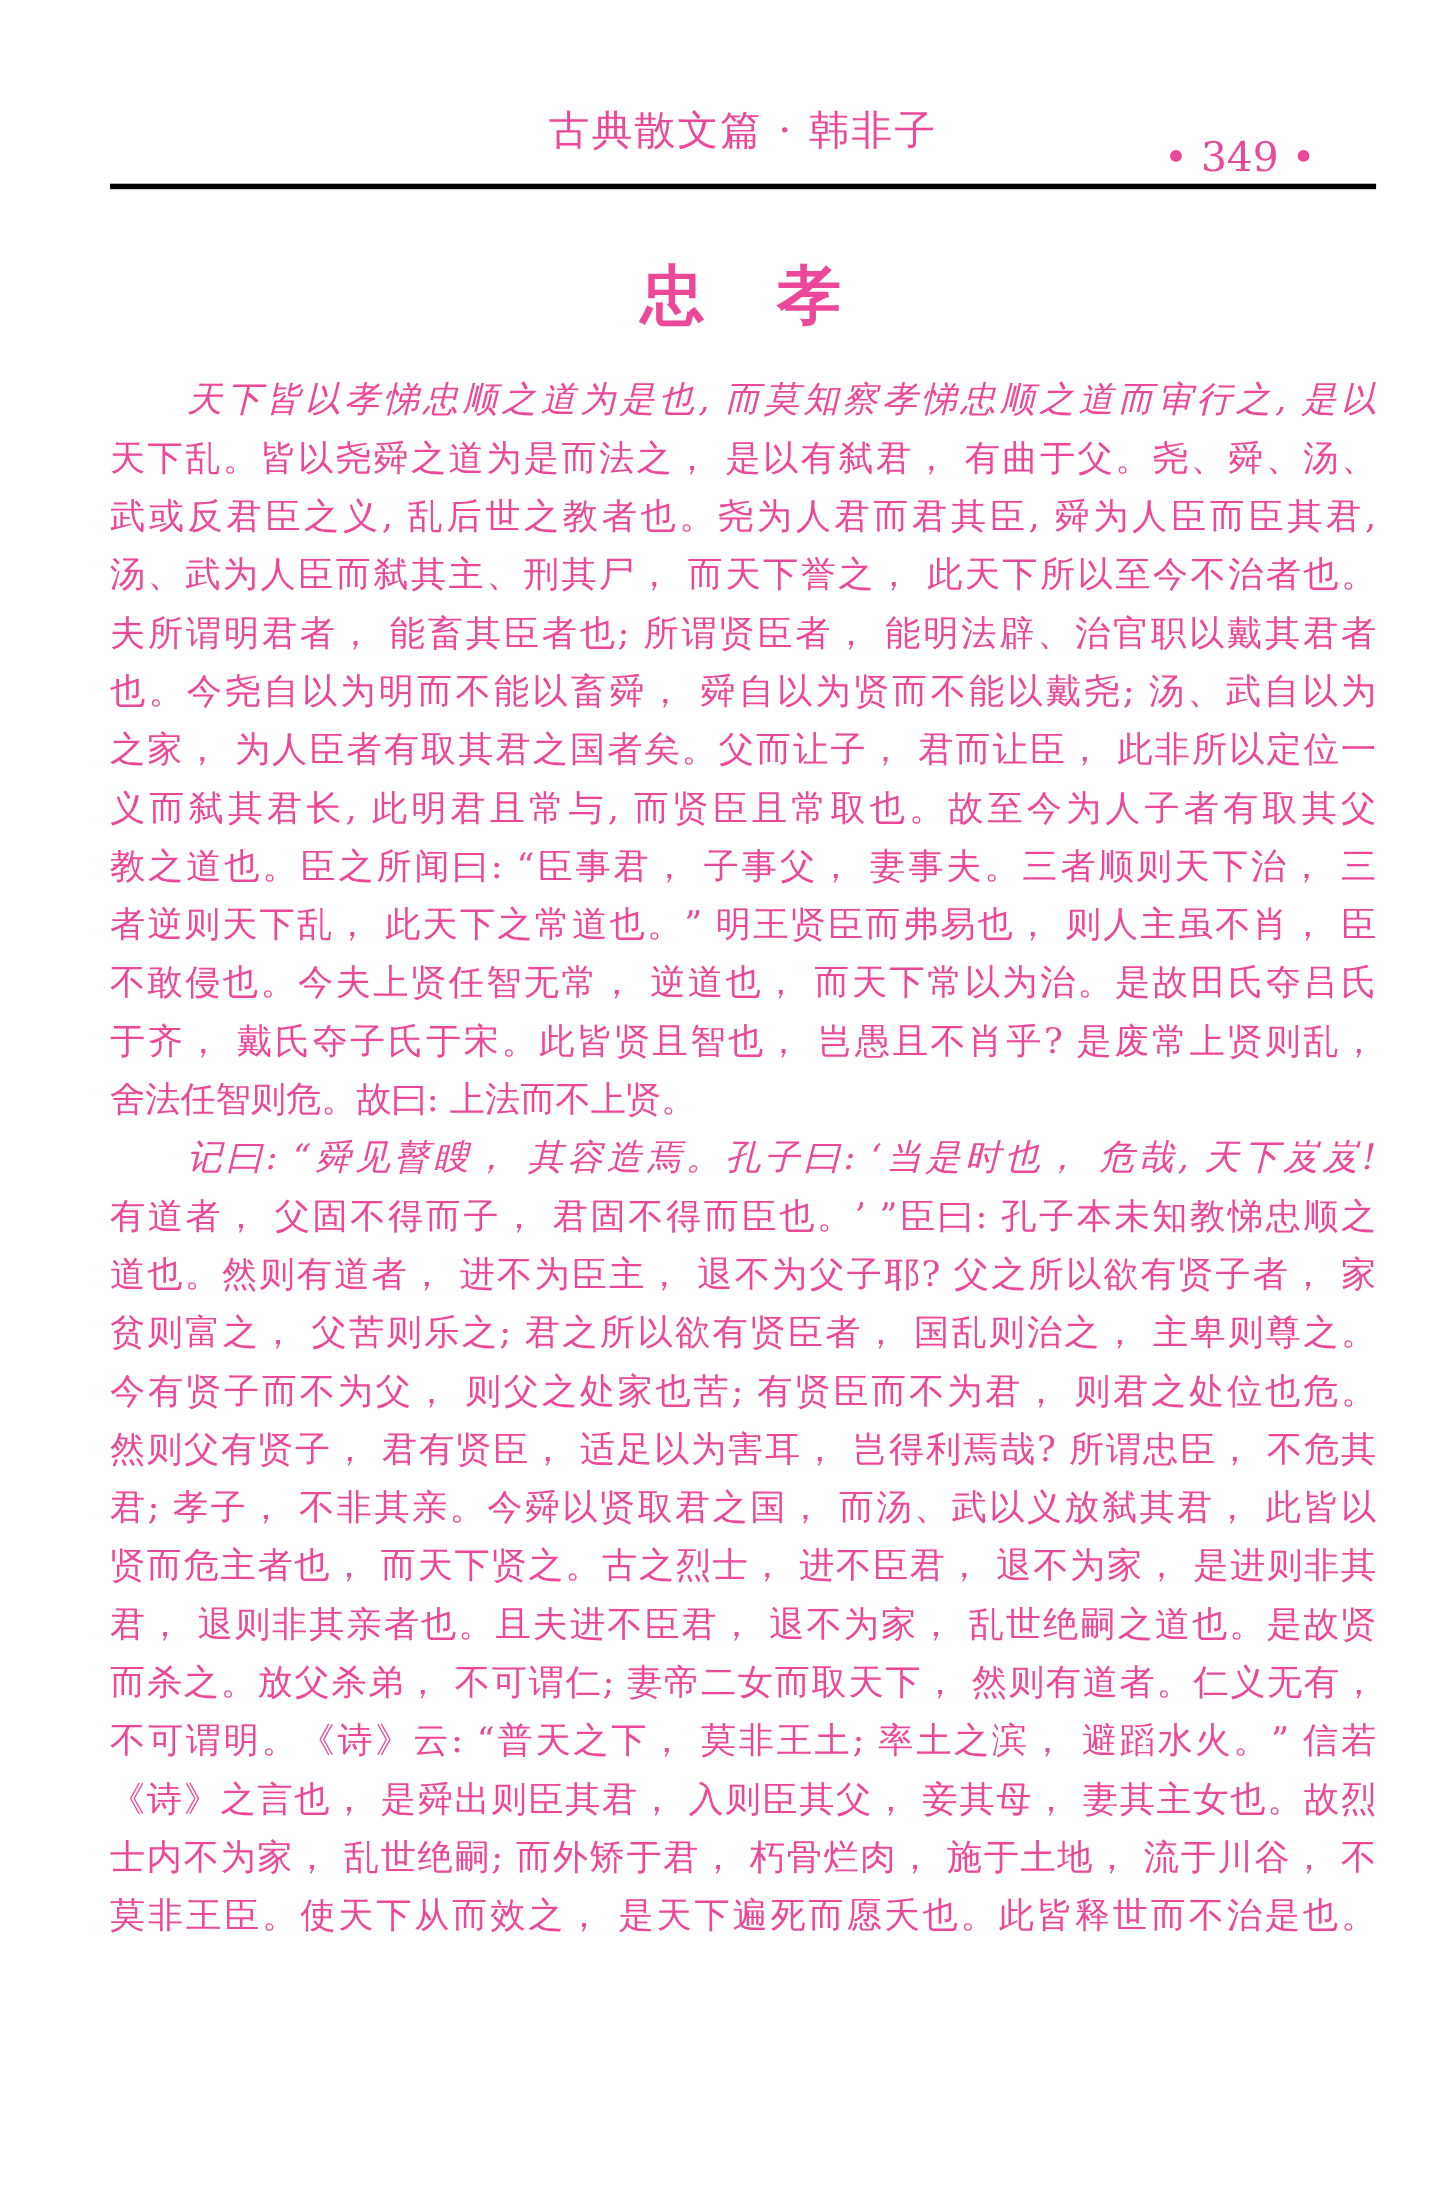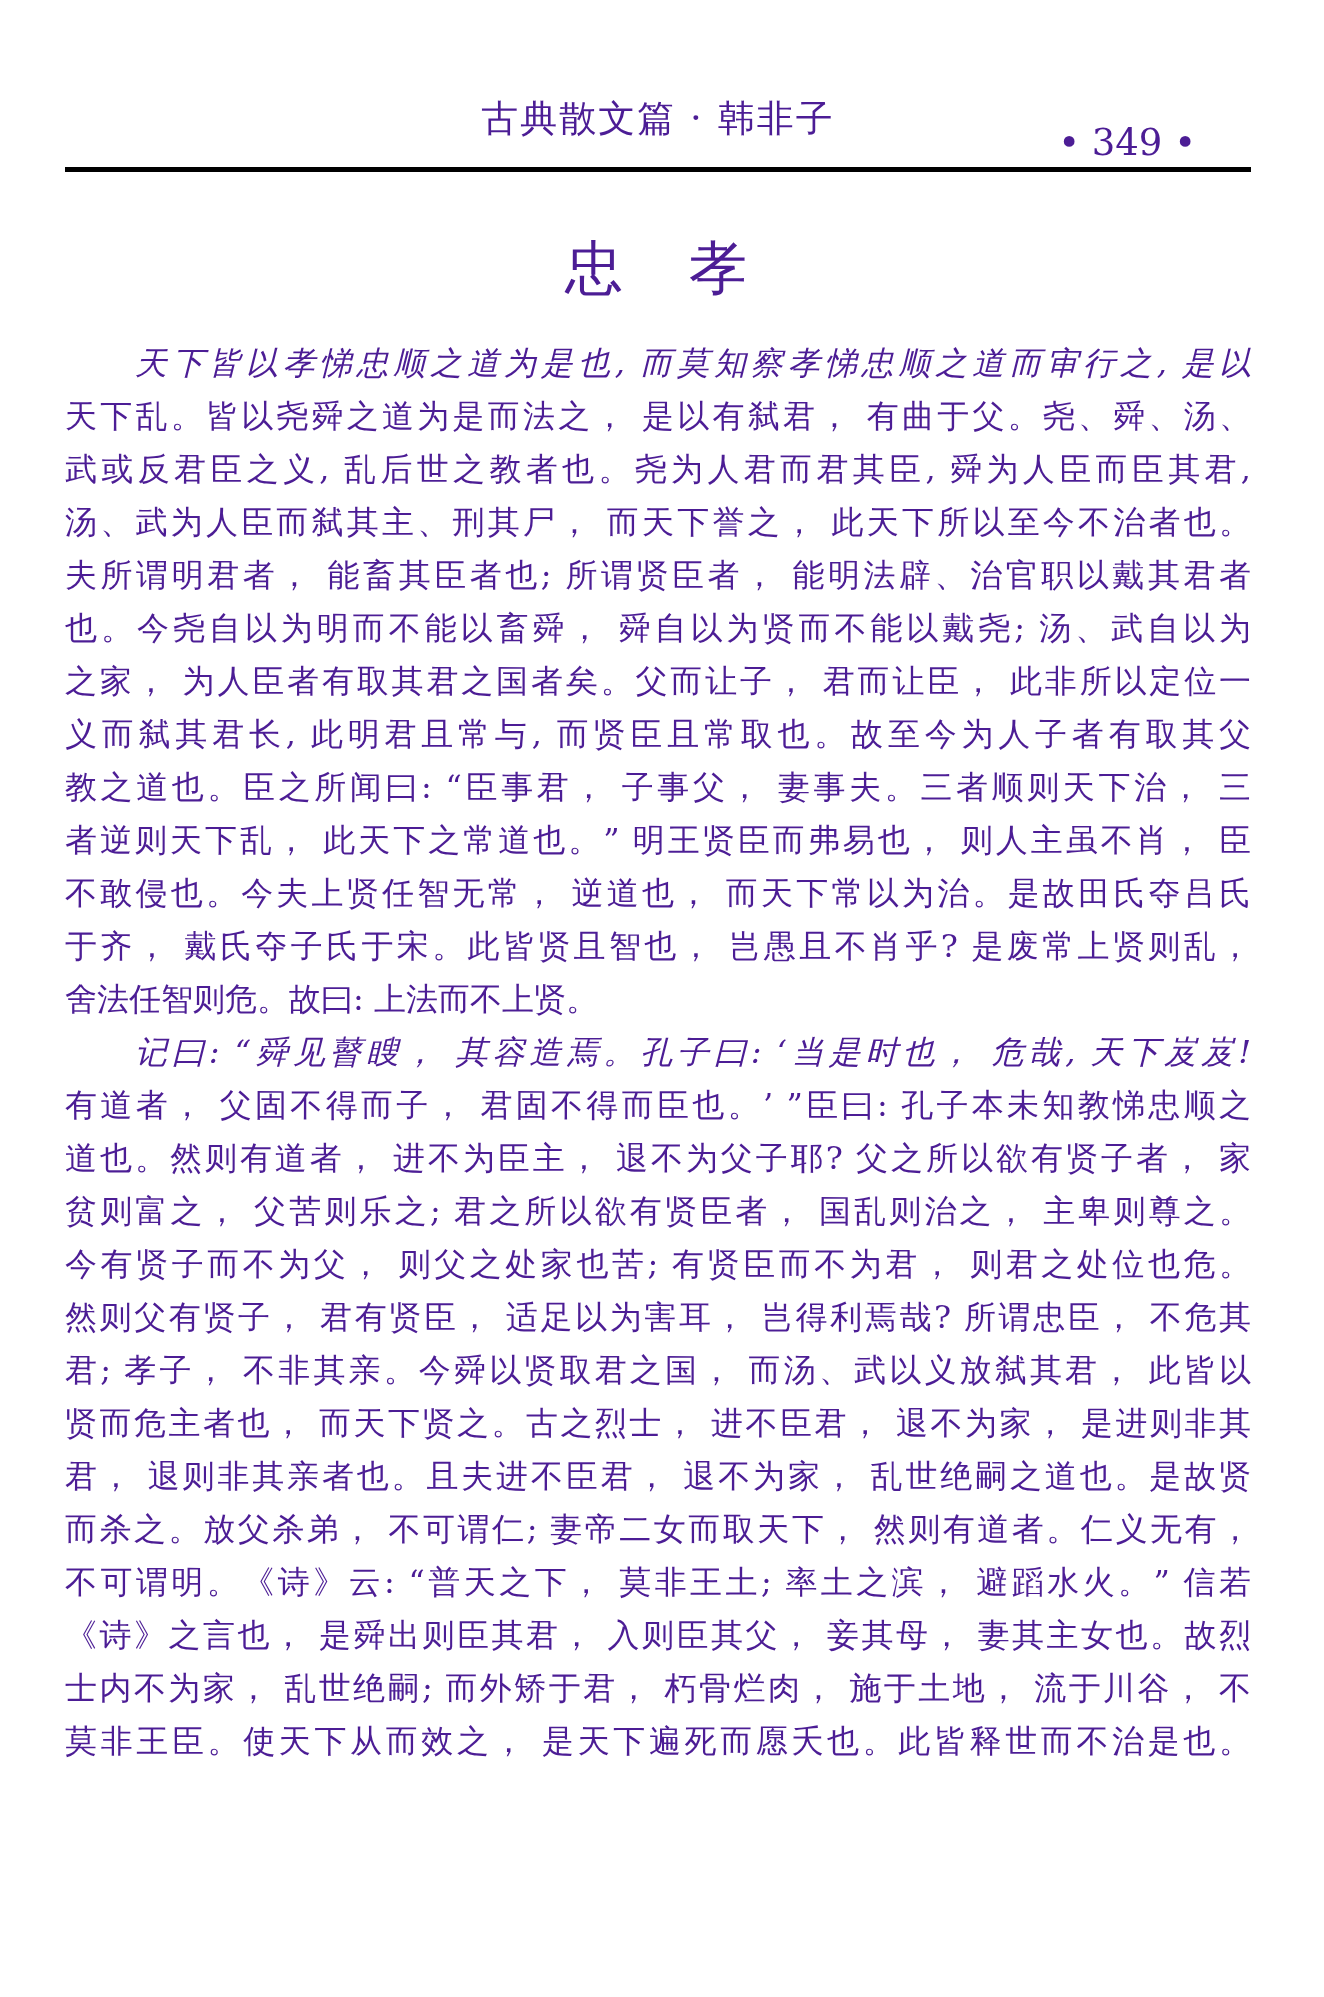--- a/index.html
+++ b/index.html
@@ -1,44 +1,44 @@
 <!DOCTYPE html>
 <html><head>
 <meta charset="utf-8">
 <style>
   html,body{margin:0;padding:0;background:#e8e8e8;}
   .page{
     position:relative;
     width:1324px;height:1997px;
     background:#ffffff;
     box-sizing:border-box;
-    padding:98px 73px 0 65px;
+    padding:98px 73px 0 100px;
     font-family:"DejaVu Serif","Liberation Serif",serif;
-    color:#4c1d95;
+    color:#ec4899;
     overflow:hidden;
   }
   .header{position:relative;height:42px;font-size:37px;line-height:42px;}
   .header-title{position:absolute;left:0;right:0;text-align:center;letter-spacing:2px;}
   .header-page{position:absolute;right:55px;top:0;margin-top:24px;}
   .rule{margin-top:27px;height:5px;background:#000;}
   .continuation{margin-top:41px;}
   .textline{
     font-size:32px;line-height:53px;
     white-space:nowrap;
   }
   .fill{
     white-space:normal;
     text-align:justify;
     text-align-last:justify;
   }
   .indent{text-indent:70px;font-style:italic;}
   .chapter-title{
     margin-top:60px;
     font-size:58px;line-height:72px;
-    font-weight:normal;
+    font-weight:bold;
     text-align:center;
     letter-spacing:4px;
   }
   .body-text{margin-top:33px;}
 </style>
 </head>
 <body>
 
 <div class="page">
 

